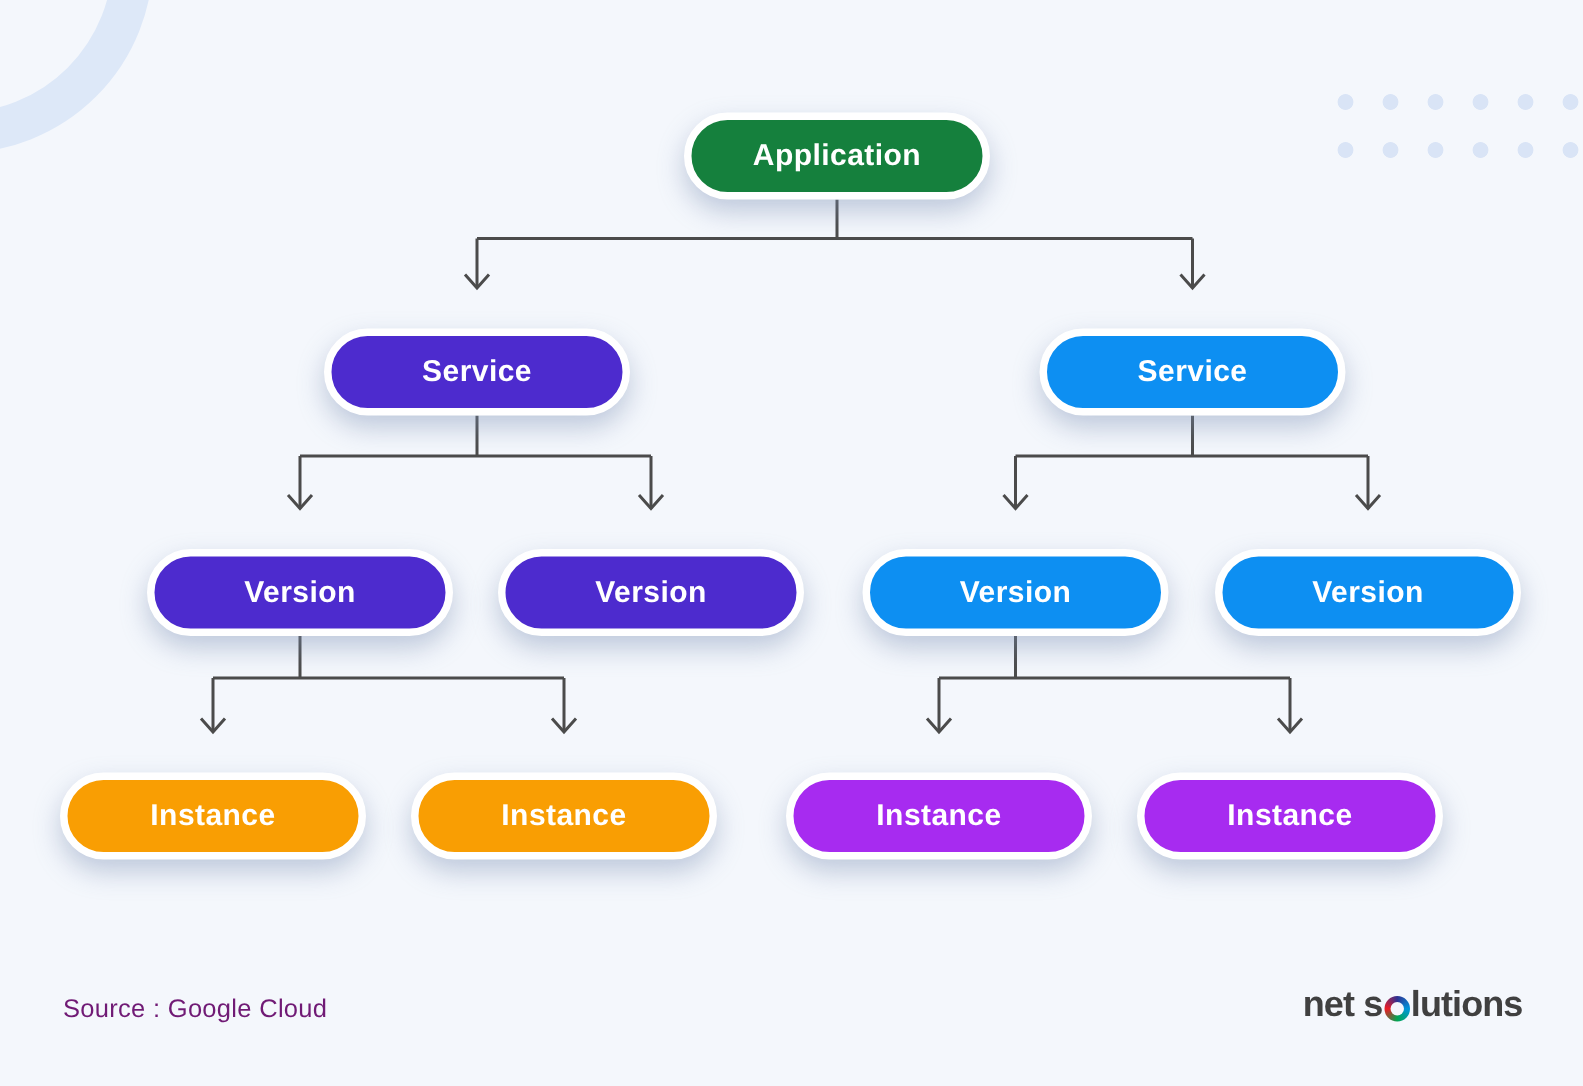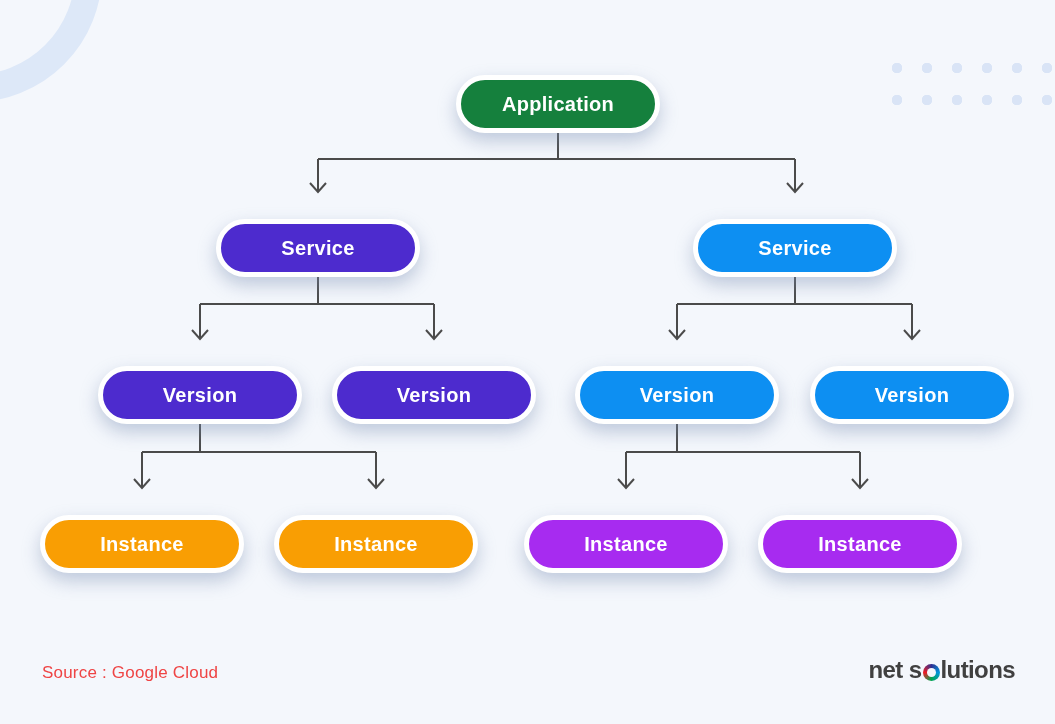--- a/index.html
+++ b/index.html
@@ -50,21 +50,21 @@
   .n-v3   { left:575px; top:366px; }
   .n-v4   { left:810px; top:366px; }
   .n-i1   { left:40px;  top:515px; }
   .n-i2   { left:274px; top:515px; }
   .n-i3   { left:524px; top:515px; }
   .n-i4   { left:758px; top:515px; }
 
   
   .source-text {
     position:absolute; left:42px; top:663px;
-    font-size:17px; font-weight:500; color:#ef4444; letter-spacing:0.2px;
+    font-size:17px; font-weight:500; color:#701a75; letter-spacing:0.2px;
   }
   .logo {
     position:absolute; right:40px; top:658px;
     display:flex; align-items:flex-end;
     color:#404040; font-size:24px; font-weight:bold; letter-spacing:-0.6px;
     line-height:1;
   }
   .logo-o {
     position:relative; display:inline-block;
     width:17px; height:17px; border-radius:50%;

